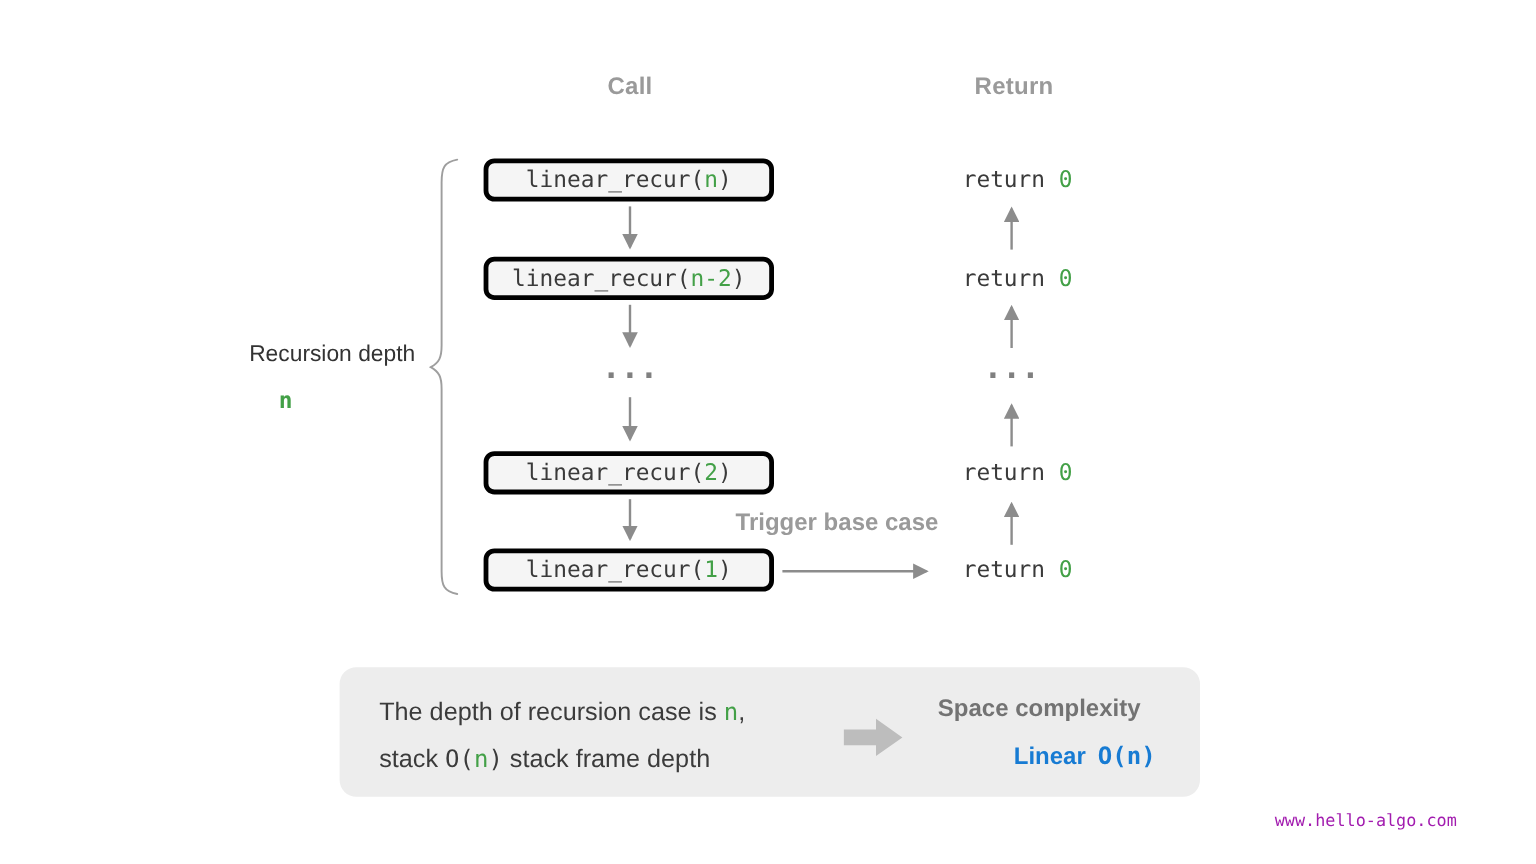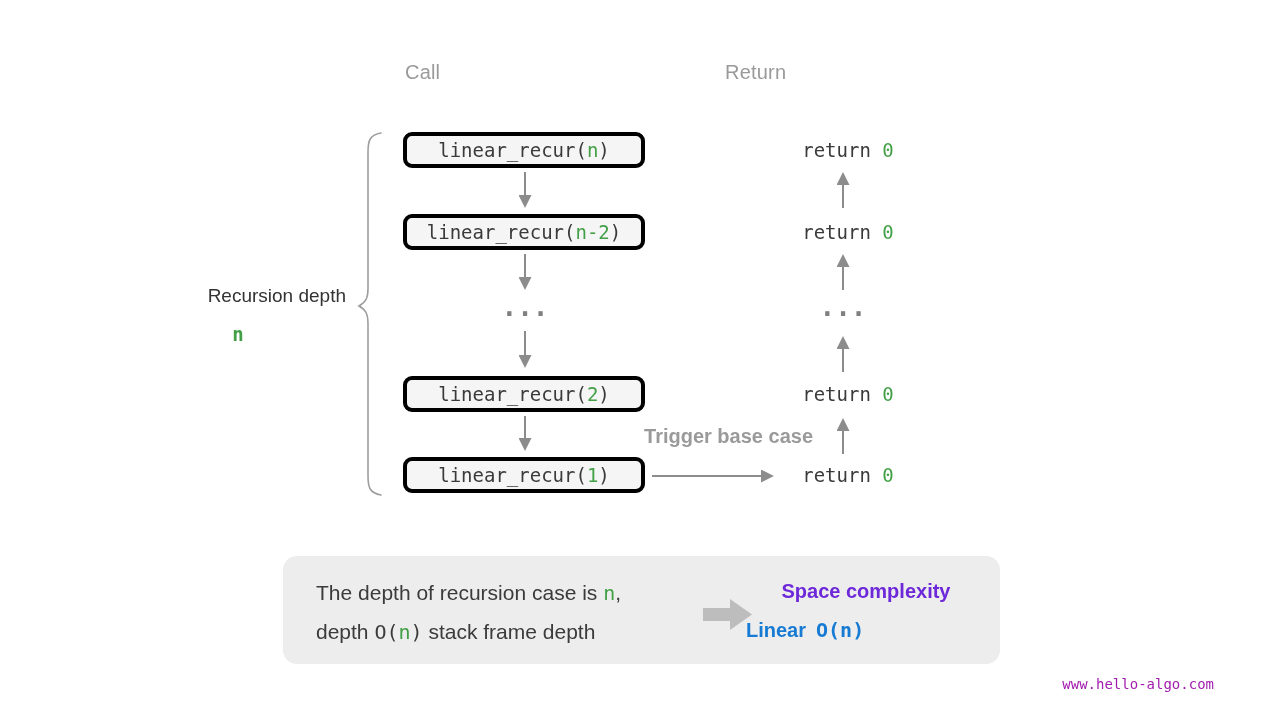--- a/index.html
+++ b/index.html
@@ -5,22 +5,22 @@
   * { margin:0; padding:0; box-sizing:border-box; }
   html,body { background:#ffffff; }
   .stage {
     position:relative; width:1280px; height:720px; overflow:hidden;
     background:#ffffff;
     font-family:"Liberation Sans", sans-serif;
   }
   .overlay { position:absolute; left:0; top:0; width:1280px; height:720px; pointer-events:none; }
 
   .col-header {
-    position:absolute; width:240px; top:61px; 
-    font-size:20px; font-weight:normal; color:#9a9a9a; letter-spacing:0.2px;
+    position:absolute; width:240px; top:61px; text-align:center;
+    font-size:20px; font-weight:bold; color:#9a9a9a; letter-spacing:0.2px;
   }
   .hdr-call { left:405px; }
   .hdr-return { left:725px; }
 
   .code-box {
     position:absolute; left:403px; width:242px; height:36px;
     background:#f5f5f5; border:4px solid #000000; border-radius:9px;
     display:flex; align-items:center; justify-content:center;
     font-family:"DejaVu Sans Mono", monospace; font-size:19px; color:#3a3a3a;
     white-space:pre;
@@ -45,21 +45,21 @@
 
   .ellipsis {
     position:absolute; width:240px; height:30px; top:292px; text-align:center;
     font-family:"DejaVu Sans Mono", monospace; font-weight:bold;
     font-size:26px; line-height:30px; color:#808080; letter-spacing:0px;
   }
   .ell-left { left:405px; }
   .ell-right { left:723px; }
 
   .trigger-label {
-    position:absolute; left:613px; top:425px; width:200px; text-align:right;
+    position:absolute; left:613px; top:425px; width:200px; text-align:left;
     font-size:20px; font-weight:bold; color:#9a9a9a;
   }
 
   .depth-label {
     position:absolute; left:130px; top:285px; width:216px; text-align:right;
     font-size:19px; color:#333333;
   }
   .depth-value {
     position:absolute; left:130px; top:323px; width:216px; text-align:center;
     font-family:"DejaVu Sans Mono", monospace; font-size:19px; font-weight:bold;
@@ -71,24 +71,24 @@
   }
   .sum-line {
     position:absolute; left:33px; height:26px; line-height:26px;
     font-size:21px; color:#3b3b3b; white-space:pre;
   }
   .sum-line-1 { top:24px; }
   .sum-line-2 { top:63px; }
   .sum-line .code { font-family:"DejaVu Sans Mono", monospace; font-size:20px; }
   .result-title {
     position:absolute; left:463px; top:24px; width:240px; text-align:center;
-    font-size:20px; font-weight:bold; color:#6d28d9;
+    font-size:20px; font-weight:bold; color:#737373;
   }
   .result-sub {
-    position:absolute; left:463px; top:62px; width:240px; text-align:left;
+    position:absolute; left:440px; top:62px; width:240px; text-align:right;
     font-size:20px; font-weight:bold;
   }
   .result-sub .code { font-family:"DejaVu Sans Mono", monospace; font-size:20px; margin-left:10px; }
   .block-arrow { position:absolute; left:420px; top:41px; }
 
   .watermark {
     position:absolute; right:66px; top:676px;
     font-family:"DejaVu Sans Mono", monospace; font-size:14px; color:#a21caf;
   }
 </style>
@@ -135,21 +135,21 @@
 
   <div class="ret-row ret-1"><span>return </span><span class="green">0</span></div>
   <div class="ret-row ret-2"><span>return </span><span class="green">0</span></div>
   <div class="ret-row ret-3"><span>return </span><span class="green">0</span></div>
   <div class="ret-row ret-4"><span>return </span><span class="green">0</span></div>
 
   <div class="trigger-label">Trigger base case</div>
 
   <div class="summary-panel">
     <div class="sum-line sum-line-1"><span>The depth of recursion case is </span><span class="code green">n</span><span>,</span></div>
-    <div class="sum-line sum-line-2"><span>depth </span><span class="code">O(</span><span class="code green">n</span><span class="code">)</span><span> stack frame depth</span></div>
+    <div class="sum-line sum-line-2"><span>stack </span><span class="code">O(</span><span class="code green">n</span><span class="code">)</span><span> stack frame depth</span></div>
 
     <svg class="block-arrow" width="50" height="35" viewBox="0 0 50 35">
       <polygon points="0,11 27,11 27,2 49,17.5 27,33 27,24 0,24" fill="#bdbdbd"></polygon>
     </svg>
 
     <div class="result-title">Space complexity</div>
     <div class="result-sub blue"><span>Linear</span><span class="code">O(n)</span></div>
   </div>
 
   <div class="watermark">www.hello-algo.com</div>

